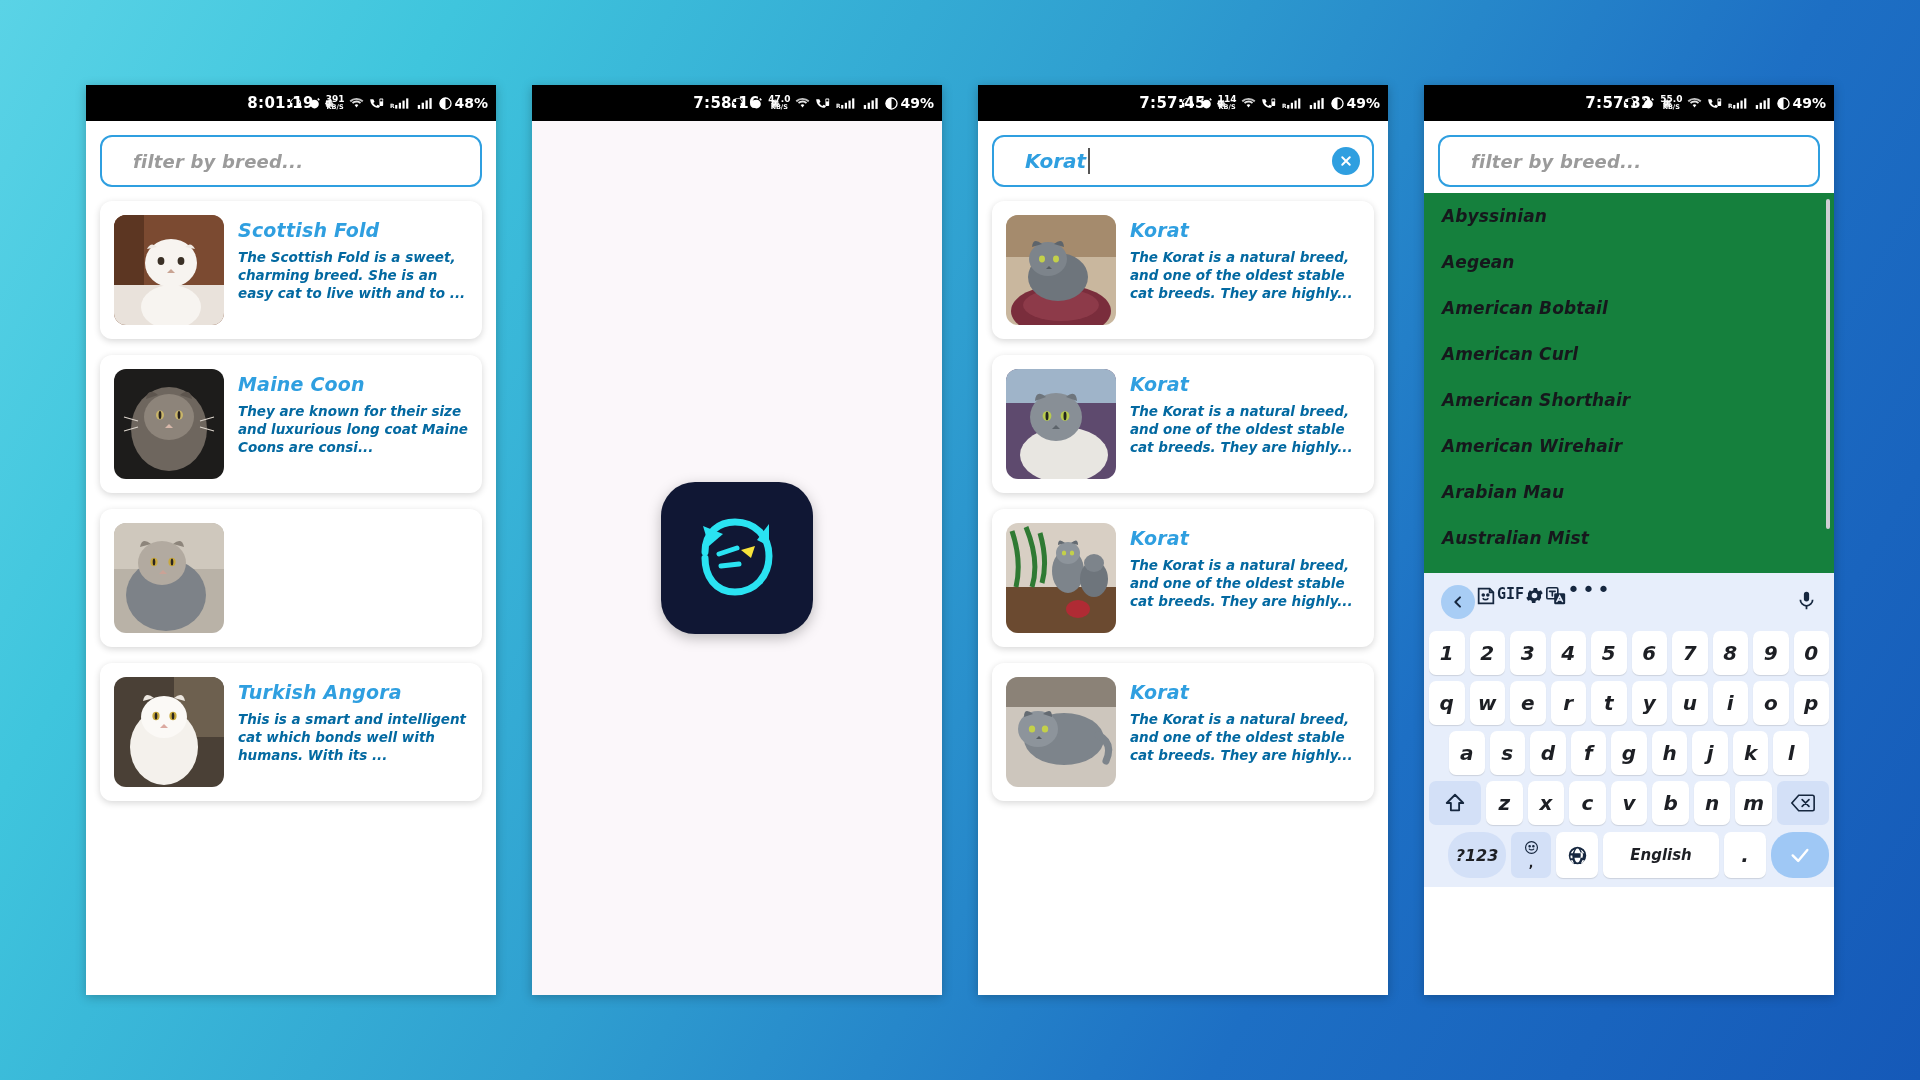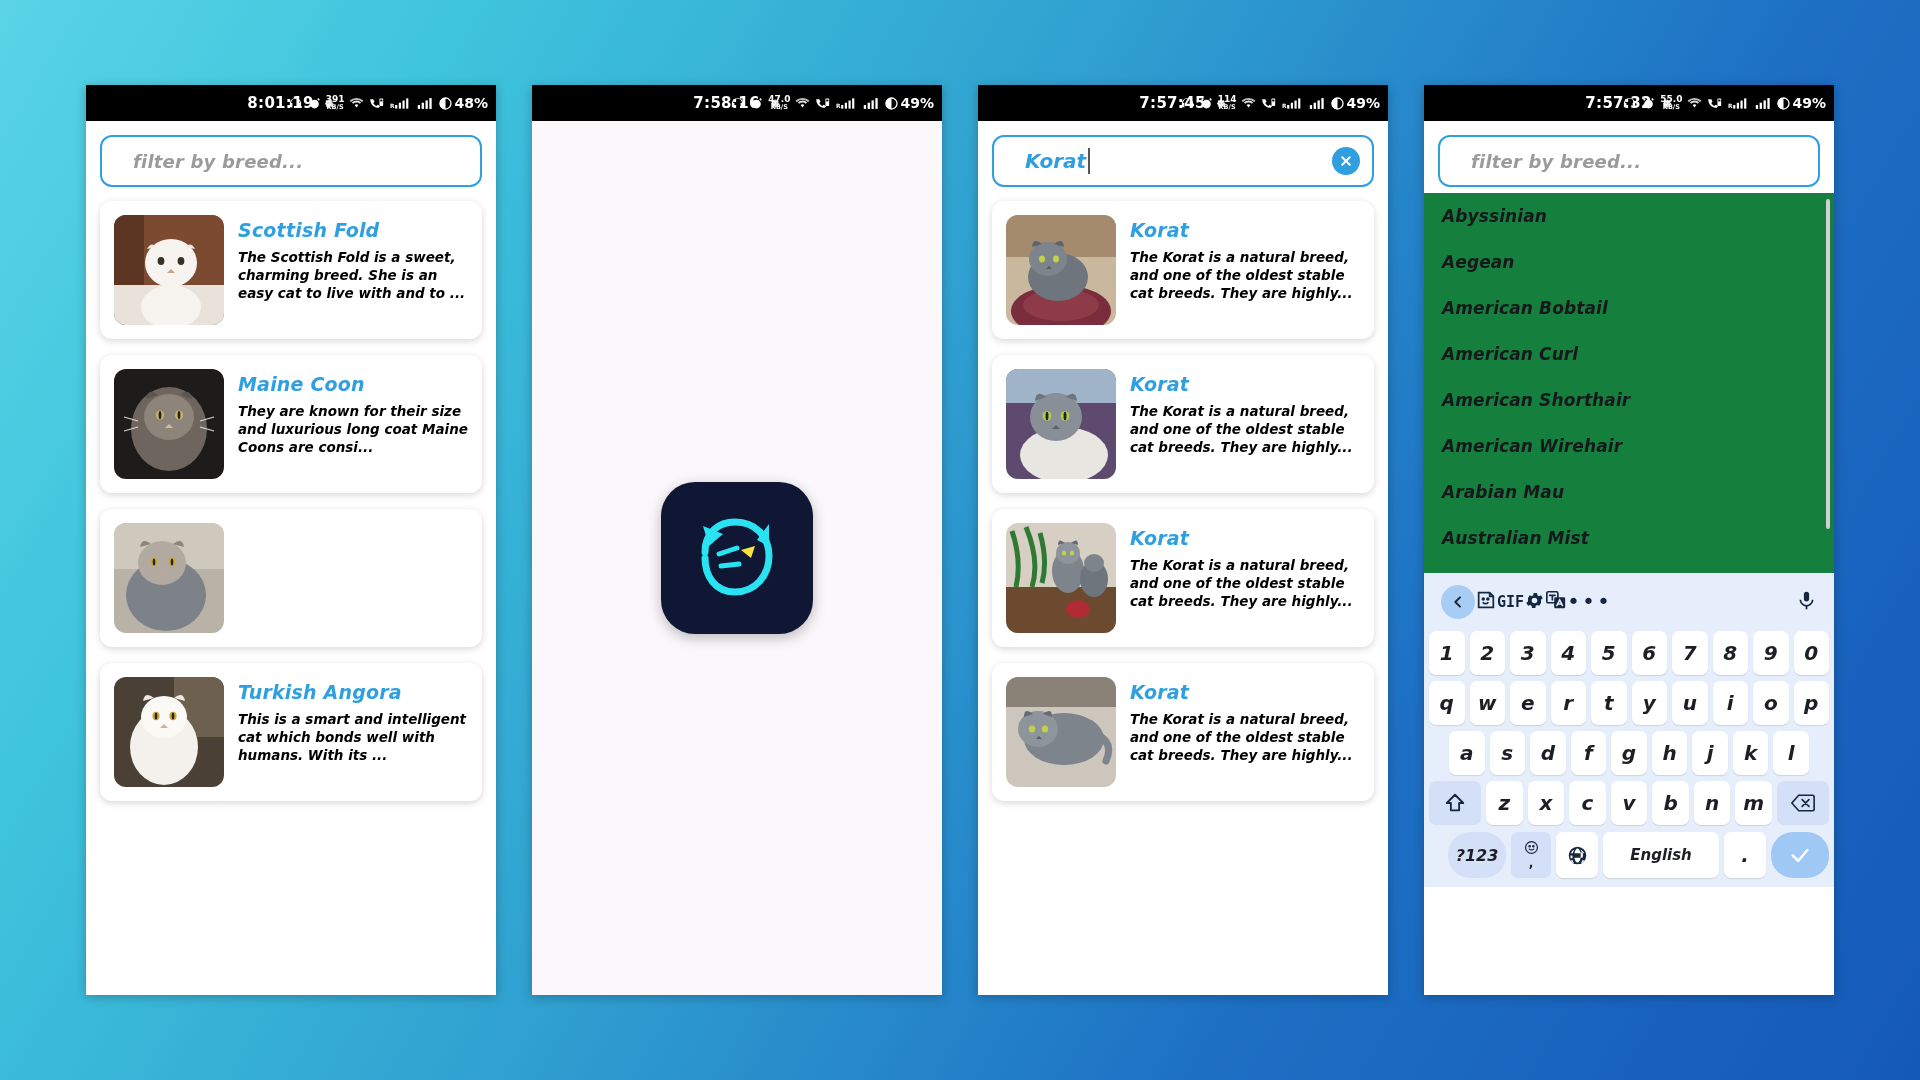--- a/index.html
+++ b/index.html
@@ -77,21 +77,21 @@
     width: 110px; height: 110px; border-radius: 12px; flex: 0 0 auto;
     background-size: cover; background-position: center;
     overflow: hidden; position: relative;
   }
   .cbody { flex: 1 1 auto; min-width: 0; padding-top: 4px; }
   .cname {
     color: #2f9fe0; font-weight: 700; font-style: italic; font-size: 19px;
     margin-bottom: 8px; letter-spacing: .2px;
   }
   .cdesc {
-    color: #000000; font-weight: 700; font-style: italic; font-size: 13.5px;
+    color: #0369a1; font-weight: 700; font-style: italic; font-size: 13.5px;
     line-height: 1.32;
   }
   
   .splashbody { height: calc(100% - 36px); display:flex; align-items:center; justify-content:center; background:#fbf7fa;}
   .logo {
     width: 152px; height: 152px; border-radius: 34px;
     background: #101734; display:flex; align-items:center; justify-content:center;
     box-shadow: 0 4px 14px rgba(0,0,0,.25);
   }
   
@@ -100,21 +100,21 @@
     padding: 13px 18px; font-weight: 700; font-style: italic; font-size: 17px;
     color: #16181c; letter-spacing: .1px;
   }
   .sugscroll {
     position:absolute; right:4px; top:6px; width:4px; height: 330px;
     background: #cfcfd4; border-radius: 2px;
   }
   
   .kb { background: #e7eefb; padding: 6px 5px 9px 5px; }
   .kbtool { height: 46px; display:flex; align-items:center; justify-content: space-between; padding: 0 12px; }
-  .kbtool .tl { display:flex; align-items:center; }
+  .kbtool .tl { display:flex; }
   .backcirc {
     width: 34px; height: 34px; border-radius: 50%; background: #a8cdf5;
     display:flex; align-items:center; justify-content:center;
   }
   .kbrow { display: flex; gap: 5px; margin-top: 6px; justify-content: center; }
   .key {
     background: #fff; border-radius: 7px; height: 44px; flex: 1 1 0;
     display: flex; align-items: center; justify-content: center;
     font-size: 20px; font-weight: 700; font-style: italic; color: #1d1f24;
     box-shadow: 0 1px 1px rgba(0,0,0,.12);

